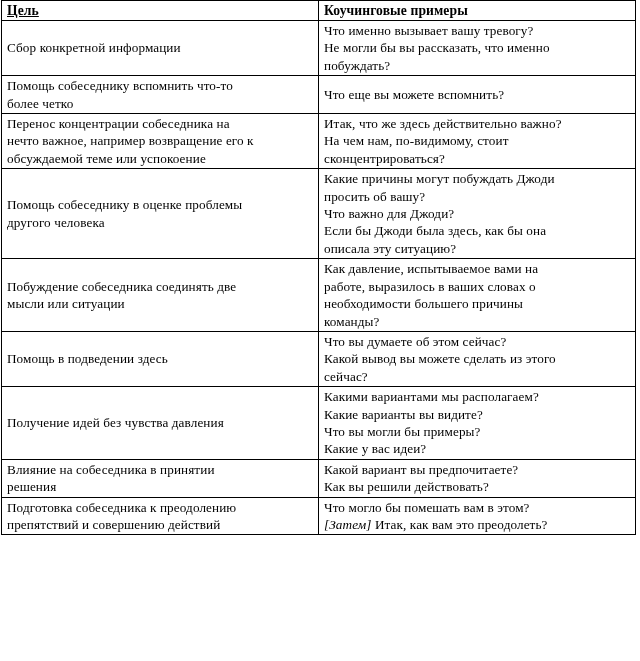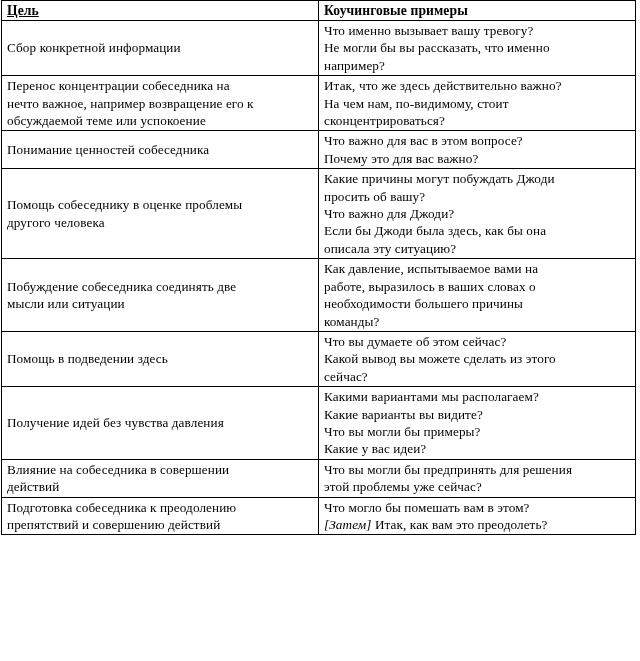--- a/index.html
+++ b/index.html
@@ -86,42 +86,42 @@
       </tr>
     </thead>
     <tbody id="table-body">
         <tr>
           <td class="cell-goal">
             <span class="line">Сбор конкретной информации</span>
           </td>
           <td class="cell-example">
             <span class="line">Что именно вызывает вашу тревогу?</span>
             <span class="line">Не могли бы вы рассказать, что именно</span>
-            <span class="line">например?</span>
+            <span class="line">побуждать?</span>
+          </td>
+        </tr>
+        <tr>
+          <td class="cell-goal">
+            <span class="line">Помощь собеседнику вспомнить что-то</span>
+            <span class="line">более четко</span>
+          </td>
+          <td class="cell-example">
+            <span class="line">Что еще вы можете вспомнить?</span>
           </td>
         </tr>
         <tr>
           <td class="cell-goal">
             <span class="line">Перенос концентрации собеседника на</span>
             <span class="line">нечто важное, например возвращение его к</span>
             <span class="line">обсуждаемой теме или успокоение</span>
           </td>
           <td class="cell-example">
             <span class="line">Итак, что же здесь действительно важно?</span>
             <span class="line">На чем нам, по-видимому, стоит</span>
             <span class="line">сконцентрироваться?</span>
-          </td>
-        </tr>
-        <tr>
-          <td class="cell-goal">
-            <span class="line">Понимание ценностей собеседника</span>
-          </td>
-          <td class="cell-example">
-            <span class="line">Что важно для вас в этом вопросе?</span>
-            <span class="line">Почему это для вас важно?</span>
           </td>
         </tr>
         <tr>
           <td class="cell-goal">
             <span class="line">Помощь собеседнику в оценке проблемы</span>
             <span class="line">другого человека</span>
           </td>
           <td class="cell-example">
             <span class="line">Какие причины могут побуждать Джоди</span>
             <span class="line">просить об вашу?</span>
@@ -158,26 +158,26 @@
           </td>
           <td class="cell-example">
             <span class="line">Какими вариантами мы располагаем?</span>
             <span class="line">Какие варианты вы видите?</span>
             <span class="line">Что вы могли бы примеры?</span>
             <span class="line">Какие у вас идеи?</span>
           </td>
         </tr>
         <tr>
           <td class="cell-goal">
-            <span class="line">Влияние на собеседника в совершении</span>
-            <span class="line">действий</span>
+            <span class="line">Влияние на собеседника в принятии</span>
+            <span class="line">решения</span>
           </td>
           <td class="cell-example">
-            <span class="line">Что вы могли бы предпринять для решения</span>
-            <span class="line">этой проблемы уже сейчас?</span>
+            <span class="line">Какой вариант вы предпочитаете?</span>
+            <span class="line">Как вы решили действовать?</span>
           </td>
         </tr>
         <tr>
           <td class="cell-goal">
             <span class="line">Подготовка собеседника к преодолению</span>
             <span class="line">препятствий и совершению действий</span>
           </td>
           <td class="cell-example">
             <span class="line">Что могло бы помешать вам в этом?</span>
             <span class="line"><span class="italic-tag">[Затем]</span><span> Итак, как вам это преодолеть?</span></span>

